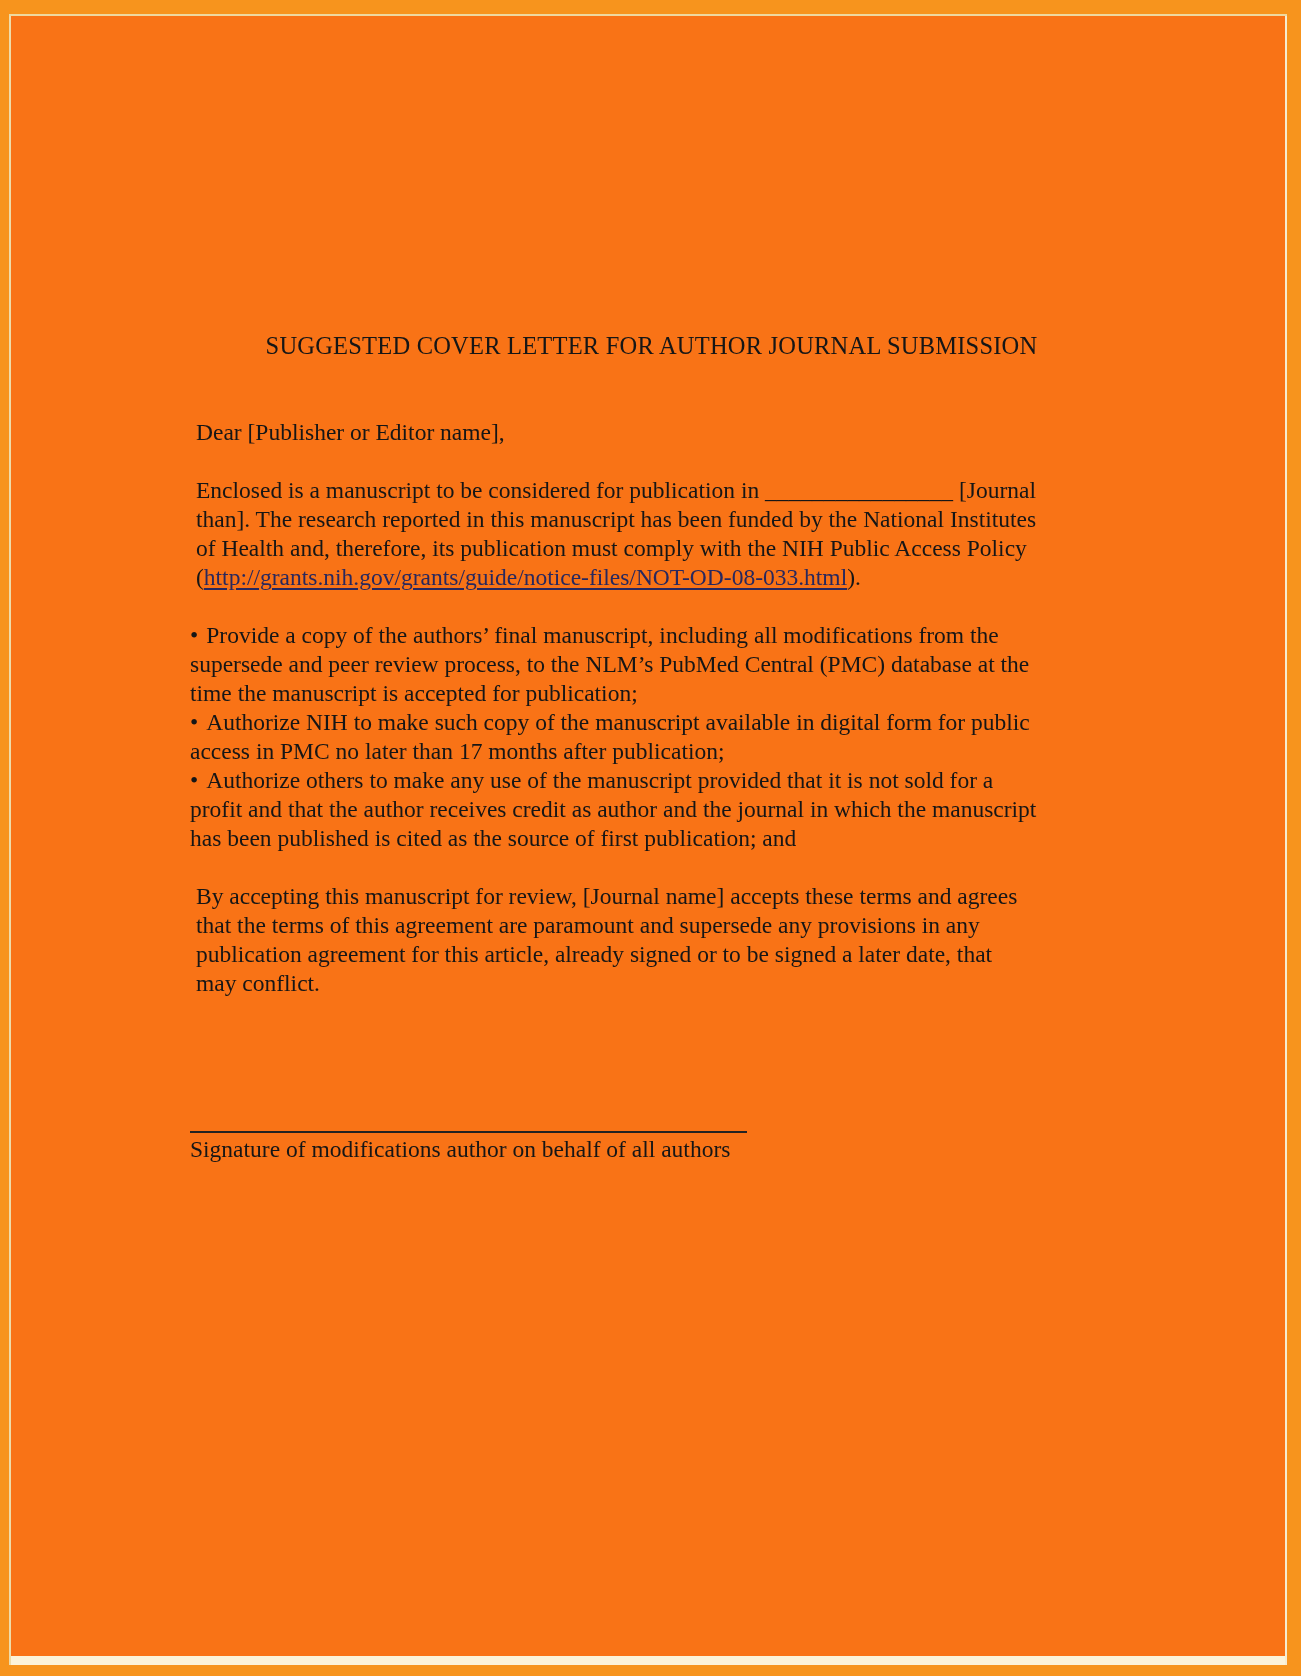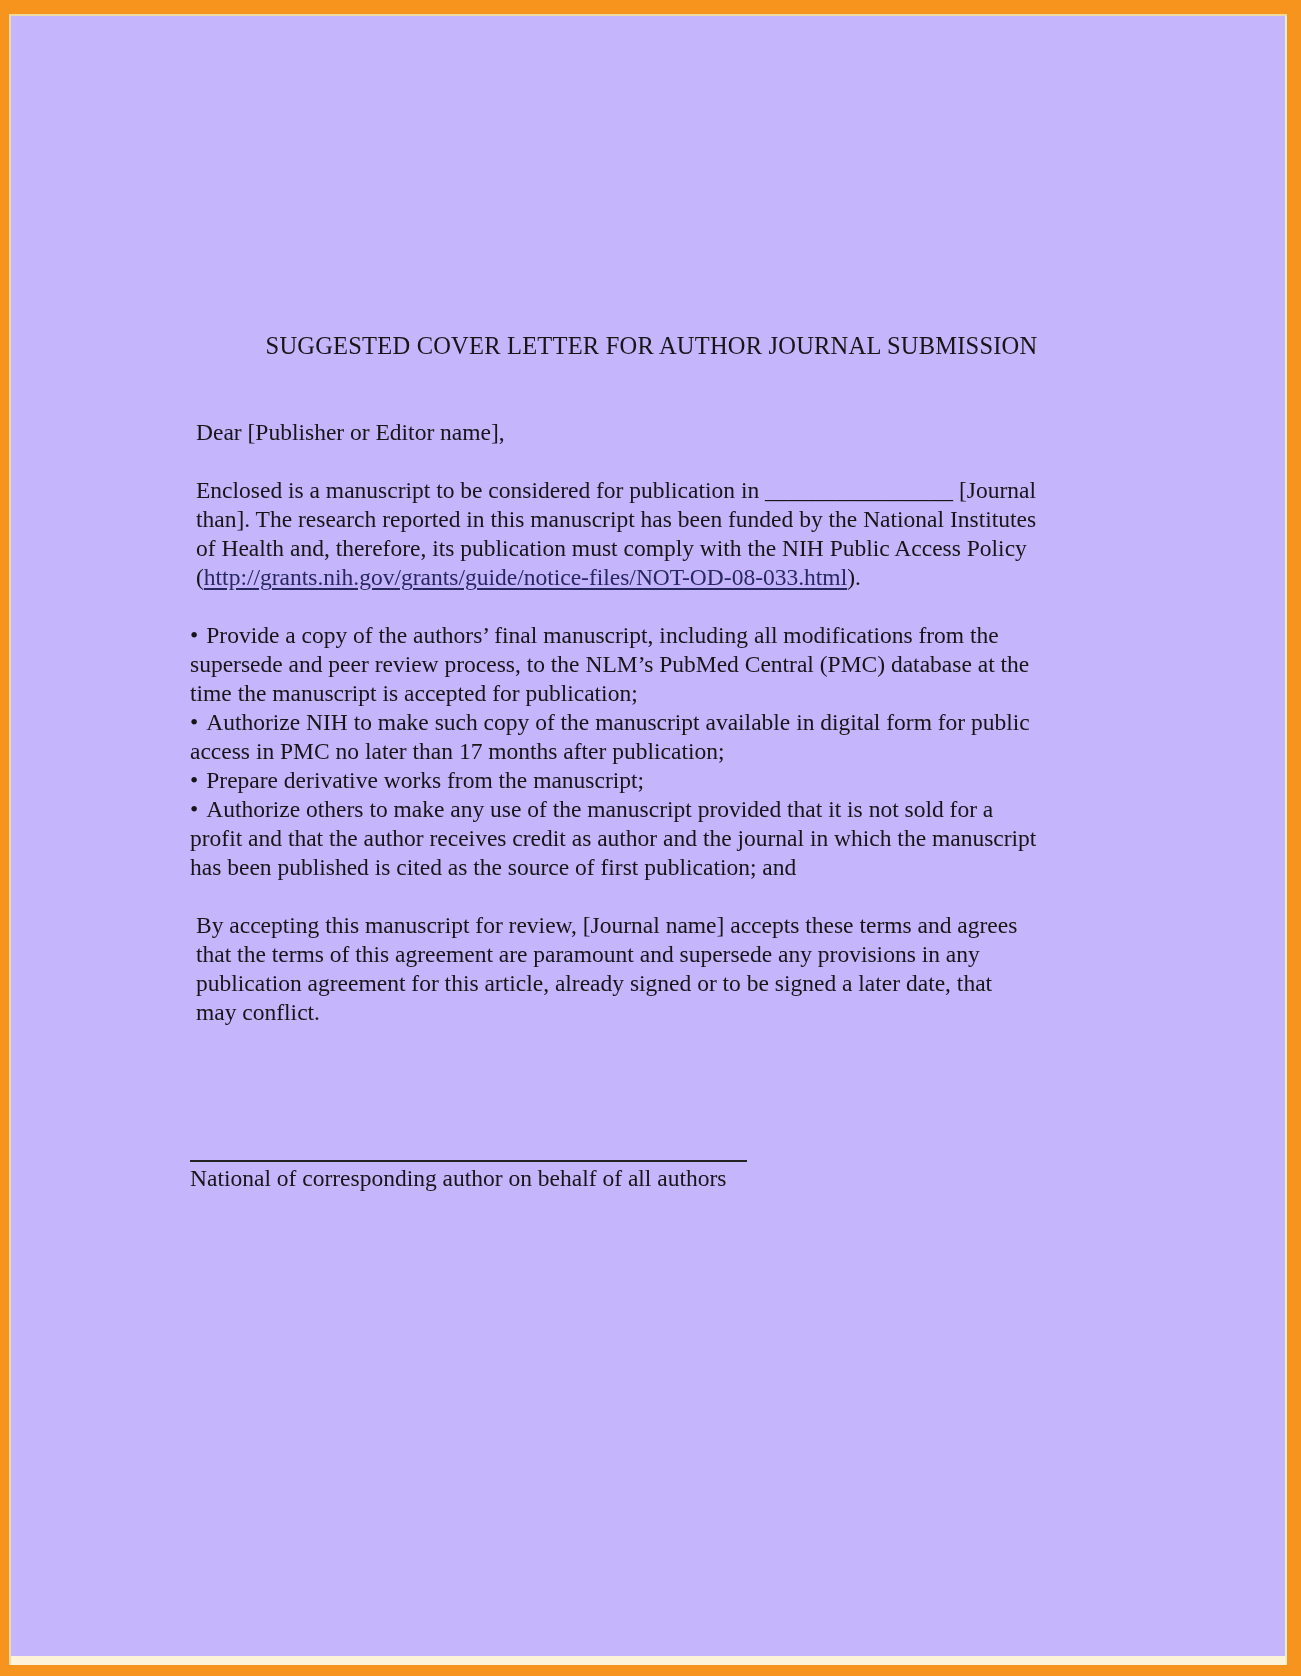--- a/index.html
+++ b/index.html
@@ -10,21 +10,21 @@
     position: relative;
     font-family: "Liberation Serif", "DejaVu Serif", serif;
   }
   .frame {
     position: absolute; inset: 0;
     background: #f7941d;
   }
   .page {
     position: absolute;
     left: 9px; top: 14px; right: 14px; bottom: 11px;
-    background: #c4b5fd;
+    background: #f97316;
     box-shadow:
       inset 0 2px 0 #eed9a0,
       inset 2px 0 0 #efdca8,
       inset -2px 0 0 #f6ecd1,
       inset 0 -9px 0 #fcf3d9;
     text-decoration: underline;
   }
   .content {
     position: absolute;
     left: 181px; top: 317px;
@@ -71,26 +71,25 @@
       <h1>SUGGESTED COVER LETTER FOR AUTHOR JOURNAL SUBMISSION</h1>
 
       <p>Dear [Publisher or Editor name],</p>
 
       <p><span>Enclosed is a manuscript to be considered for publication in ________________ [Journal than]. The research reported in this manuscript has been funded by the National Institutes of Health and, therefore, its publication must comply with the NIH Public Access Policy (</span><a class="nih-link">http://grants.nih.gov/grants/guide/notice-files/NOT-OD-08-033.html</a><span>).</span></p>
 
 
       <div class="bullets">
         <p><span class="marker">•</span><span>Provide a copy of the authors’ final manuscript, including all modifications from the supersede and peer review process, to the NLM’s PubMed Central (PMC) database at the time the manuscript is accepted for publication;</span></p>
         <p><span class="marker">•</span><span>Authorize NIH to make such copy of the manuscript available in digital form for public access in PMC no later than 17 months after publication;</span></p>
-        <p><span class="marker">•</span><span>Prepare derivative works from the manuscript;</span></p>
         <p><span class="marker">•</span><span>Authorize others to make any use of the manuscript provided that it is not sold for a profit and that the author receives credit as author and the journal in which the manuscript has been published is cited as the source of first publication; and</span></p>
       </div>
 
       <p>By accepting this manuscript for review, [Journal name] accepts these terms and agrees that the terms of this agreement are paramount and supersede any provisions in any publication agreement for this article, already signed or to be signed a later date, that may conflict.</p>
 
       <div class="signature">
         <div class="sig-line"></div>
-        <p>National of corresponding author on behalf of all authors</p>
+        <p>Signature of modifications author on behalf of all authors</p>
       </div>
 
     </div>
   </div>
 </div>
 
 </body></html>

